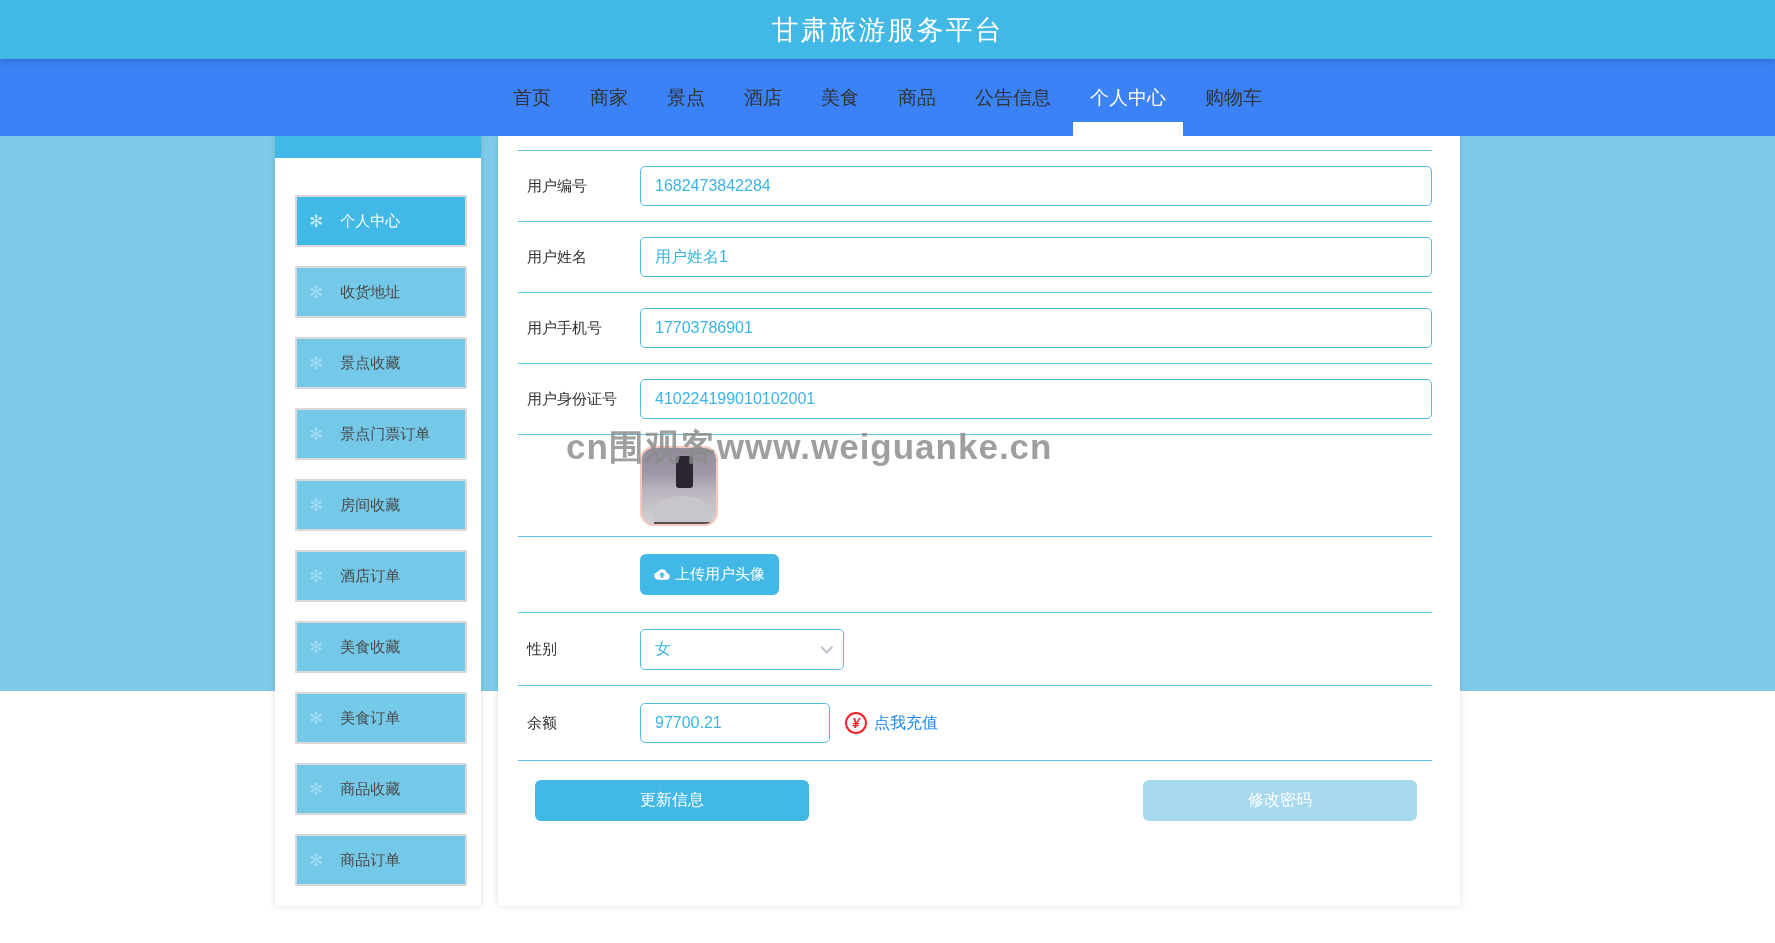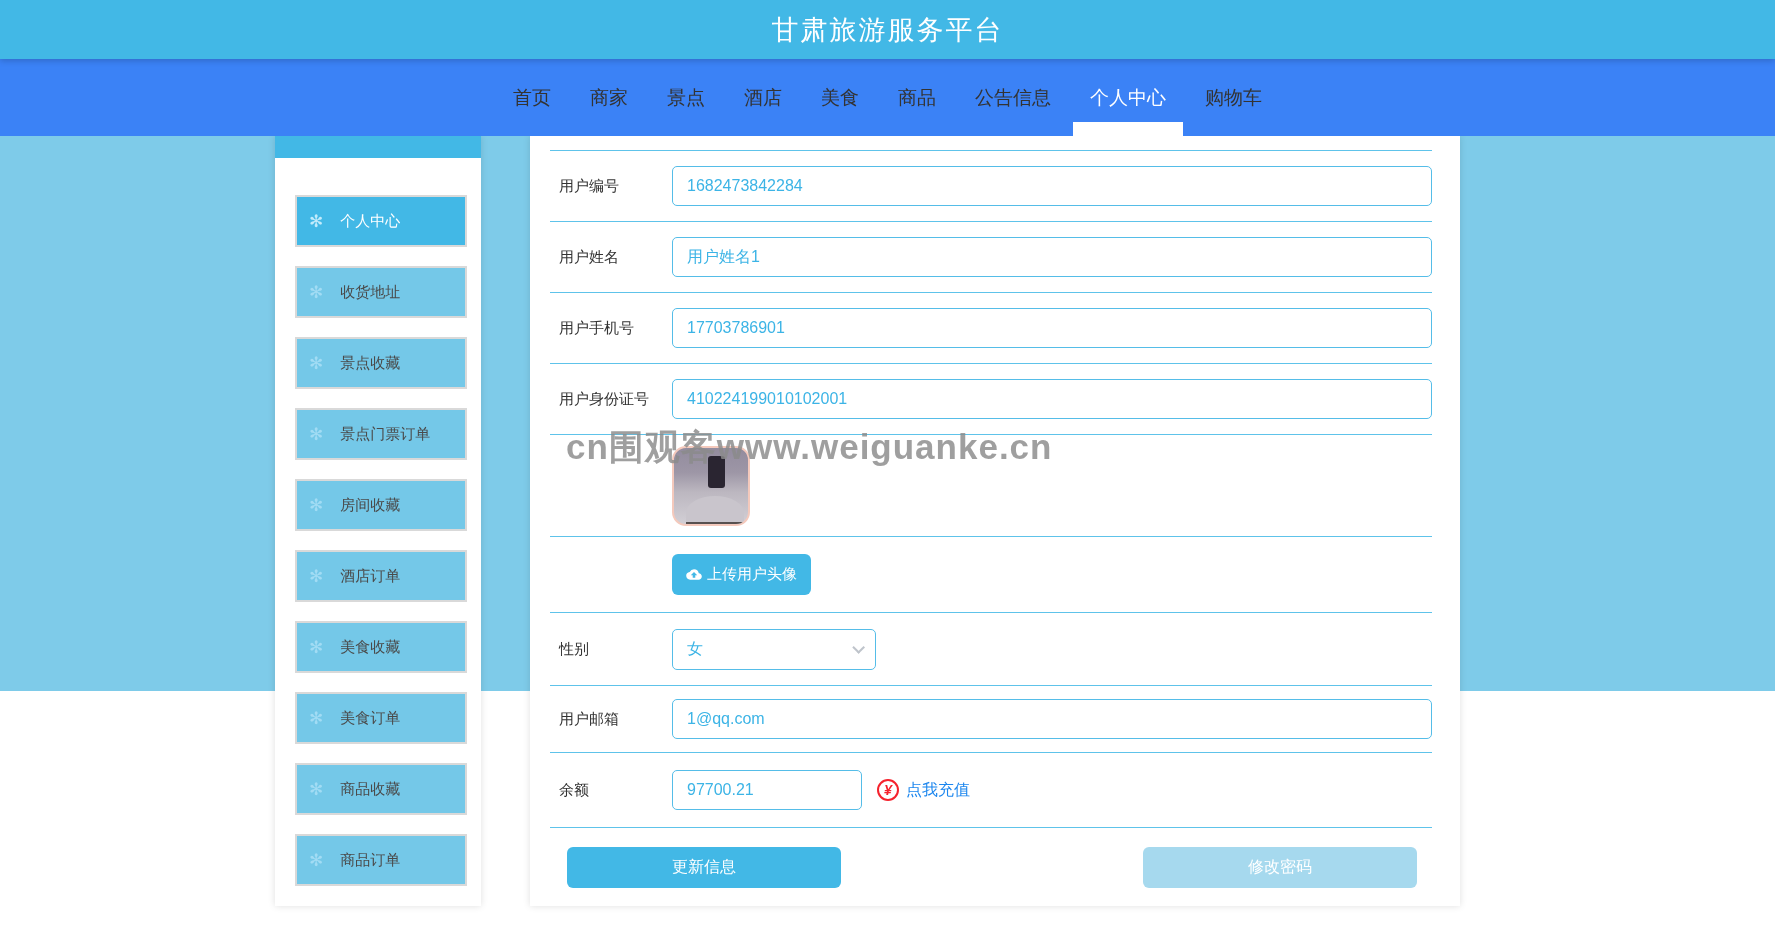--- a/index.html
+++ b/index.html
@@ -30,21 +30,21 @@
   .sidebar-cap { height:22px; background:#42b8e6; }
   .side-list { padding:37px 14px 0 20px; }
   .side-item { height:52px; margin-bottom:19px; background:#74c8e8; border:2px solid #d9d9d9;
                display:flex; align-items:center; gap:17px; padding-left:12px;
                font-size:15px; color:#4a4a4a; cursor:pointer; }
   .side-item .flake { color:#a2dcf4; font-size:17px; line-height:1; }
   .side-item.active { background:#42b8e6; color:#fff; }
   .side-item.active .flake { color:#c2ebfb; }
 
   
-  .main { flex:1; background:#fff; box-shadow:0 0 7px rgba(0,0,0,.13); position:relative;margin-left:32px; }
+  .main { flex:1; background:#fff; box-shadow:0 0 7px rgba(0,0,0,.13); position:relative; }
   .form { padding:14px 28px 0 20px; }
   .form-row { border-top:1px solid #5ec3ea; display:flex; align-items:center; }
   .h71 { height:71px; } .h102 { height:102px; } .h76 { height:76px; }
   .h73 { height:73px; } .h67 { height:67px; } .h75 { height:75px; } .h79 { height:79px;align-items:center; }
   .field-label { width:122px; flex-shrink:0; padding-left:9px; font-size:15px; color:#333; }
   .indent { margin-left:122px; }
   .text-input { flex:1; height:40px; border:1px solid #55bde8; border-radius:5px; background:#fff;
                 color:#3cb4e6; font-size:16px; padding:0 14px; outline:none; min-width:0; }
   .text-input.narrow { flex:0 0 190px; }
 
@@ -193,24 +193,20 @@
         </div>
 
         <div class="form-row h73">
           <span class="field-label">性别</span>
           <div class="select-box">
             <span>女</span>
             <span class="caret"></span>
           </div>
         </div>
 
-        <div class="form-row h67">
-          <span class="field-label">用户邮箱</span>
-          <input class="text-input" value="1@qq.com" style="">
-        </div>
 
         <div class="form-row h75">
           <span class="field-label">余额</span>
           <input class="text-input narrow" value="97700.21" style="">
           <span class="yen-badge">¥</span>
           <span class="recharge-link">点我充值</span>
         </div>
 
         <div class="form-row h79">
           <div class="btn-row-inner">

